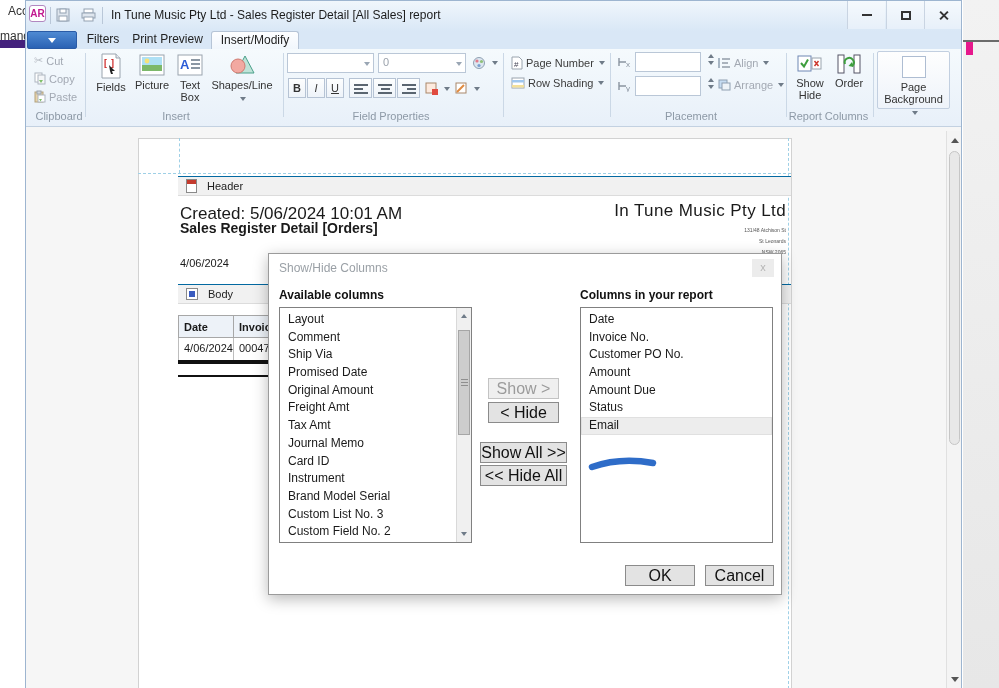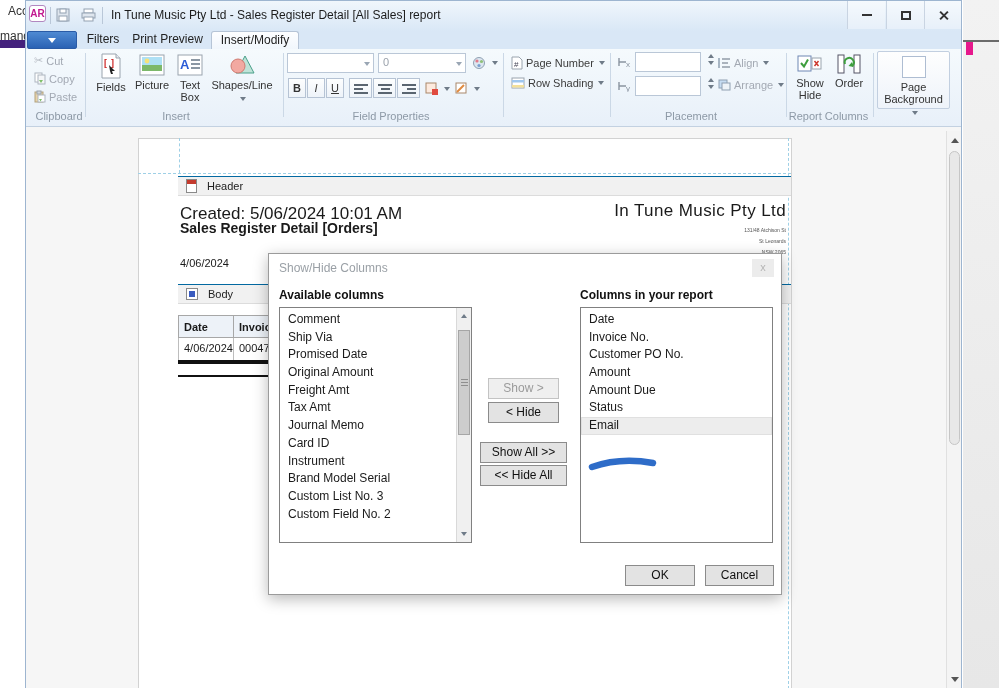--- a/index.html
+++ b/index.html
@@ -83,21 +83,21 @@
   .dlg-close{right:7px;top:5px;width:22px;height:18px;background:#ececec;color:#b5b5b5;
     text-align:center;line-height:17px;font-size:11px}
   .dlg-label{font-weight:bold;font-size:12px;color:#111}
   .listbox{background:#fff;border:1px solid #808080;font-size:12px;overflow:hidden;padding-top:3px}
   .li{height:17.7px;line-height:17.7px;padding-left:8px;white-space:nowrap;color:#1a1a1a}
   .li.selected{background:#ededed;box-shadow:inset 0 0 0 1px #e0e0e0}
   .lsb{position:absolute;top:0;right:0;width:15px;height:100%;background:#f0f0f0;border-left:1px solid #d9d9d9}
   .lsb-btn{position:absolute;left:0;width:14px;height:16px;background:#f0f0f0;display:flex;align-items:center;justify-content:center}
   .lsb-thumb{position:absolute;left:1px;width:12px;background:#cdcdcd;border:1px solid #a6a6a6}
   .lsb-grip{position:absolute;left:2px;width:7px;height:1px;background:#8f8f8f}
-  .btn{height:21px;background:#e3e3e3;border:1px solid #8b8b8b;font-size:12px;text-align:center;line-height:19px;color:#111}
+  .btn{height:21px;background:#e3e3e3;border:1px solid #8b8b8b;font-size:16px;text-align:center;line-height:19px;color:#111}
   .btn.disabled{color:#9b9b9b;border-color:#c3c3c3;background:#efefef}
 
   .tinytext{font-size:5px;color:#555;line-height:11px;text-align:right}
 </style>
 </head>
 <body>
 
 <div class="screen">
 
   <div class="abs frag" style="left:8px;top:4px">Acco</div>
@@ -393,20 +393,21 @@
         <div class="vthumb" style="top:20px;height:294px"></div>
         <span class="sb-arrow" style="bottom:7px;border-left:4px solid transparent;border-right:4px solid transparent;border-top:5px solid #555"></span>
       </div>
 
       <div class="abs dialog">
         <div class="abs dlg-title">Show/Hide Columns</div>
         <div class="abs dlg-close">x</div>
 
         <div class="abs dlg-label" style="left:10px;top:34px">Available columns</div>
         <div class="abs listbox" style="left:10px;top:53px;width:193px;height:236px">
+          <div class="li">Layout</div>
           <div class="li">Comment</div>
           <div class="li">Ship Via</div>
           <div class="li">Promised Date</div>
           <div class="li">Original Amount</div>
           <div class="li">Freight Amt</div>
           <div class="li">Tax Amt</div>
           <div class="li">Journal Memo</div>
           <div class="li">Card ID</div>
           <div class="li">Instrument</div>
           <div class="li">Brand Model Serial</div>

